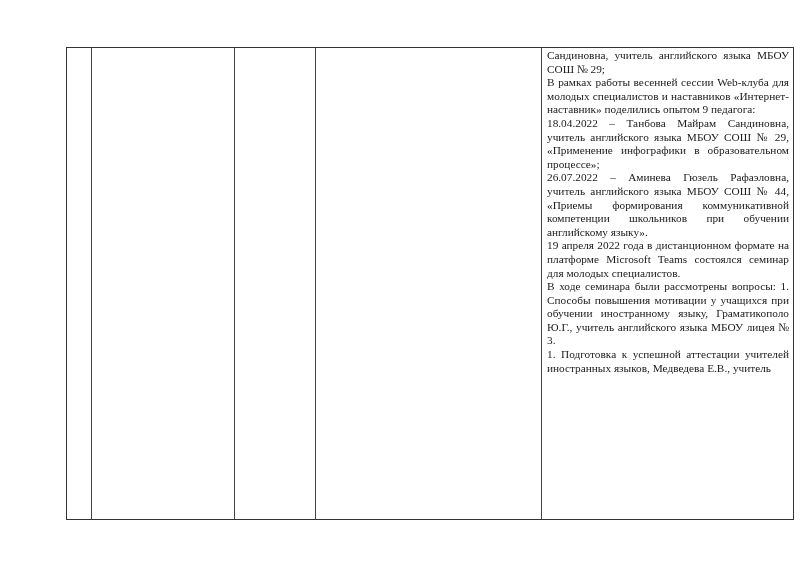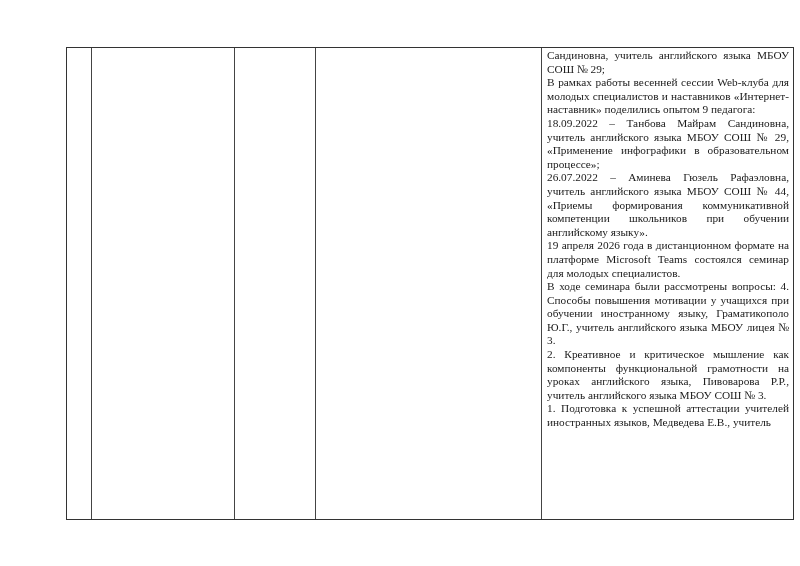--- a/index.html
+++ b/index.html
@@ -15,20 +15,19 @@
 <body>
 
 <div class="table">
   <div class="col c1"></div>
   <div class="col c2"></div>
   <div class="col c3"></div>
   <div class="col c4"></div>
   <div class="col c5">
     <p class="p">Сандиновна, учитель английского языка МБОУ СОШ № 29;</p>
     <p class="p">В рамках работы весенней сессии Web-клуба для молодых специалистов и наставников «Интернет-наставник» поделились опытом 9 педагога:</p>
-    <p class="p">18.09.2022 – Танбова Майрам Сандиновна, учитель английского языка МБОУ СОШ № 29, «Применение инфографики в образовательном процессе»;</p>
+    <p class="p">18.04.2022 – Танбова Майрам Сандиновна, учитель английского языка МБОУ СОШ № 29, «Применение инфографики в образовательном процессе»;</p>
     <p class="p">26.07.2022 – Аминева Гюзель Рафаэловна, учитель английского языка МБОУ СОШ № 44, «Приемы формирования коммуникативной компетенции школьников при обучении английскому языку».</p>
-    <p class="p">19 апреля 2026 года в дистанционном формате на платформе Microsoft Teams состоялся семинар для молодых специалистов.</p>
-    <p class="p">В ходе семинара были рассмотрены вопросы: 4. Способы повышения мотивации у учащихся при обучении иностранному языку, Граматикополо Ю.Г., учитель английского языка МБОУ лицея № 3.</p>
-    <p class="p">2. Креативное и критическое мышление как компоненты функциональной грамотности на уроках английского языка, Пивоварова Р.Р., учитель английского языка МБОУ СОШ № 3.</p>
+    <p class="p">19 апреля 2022 года в дистанционном формате на платформе Microsoft Teams состоялся семинар для молодых специалистов.</p>
+    <p class="p">В ходе семинара были рассмотрены вопросы: 1. Способы повышения мотивации у учащихся при обучении иностранному языку, Граматикополо Ю.Г., учитель английского языка МБОУ лицея № 3.</p>
     <p class="p">1. Подготовка к успешной аттестации учителей иностранных языков, Медведева Е.В., учитель</p>
   </div>
 </div>
 
 </body></html>

